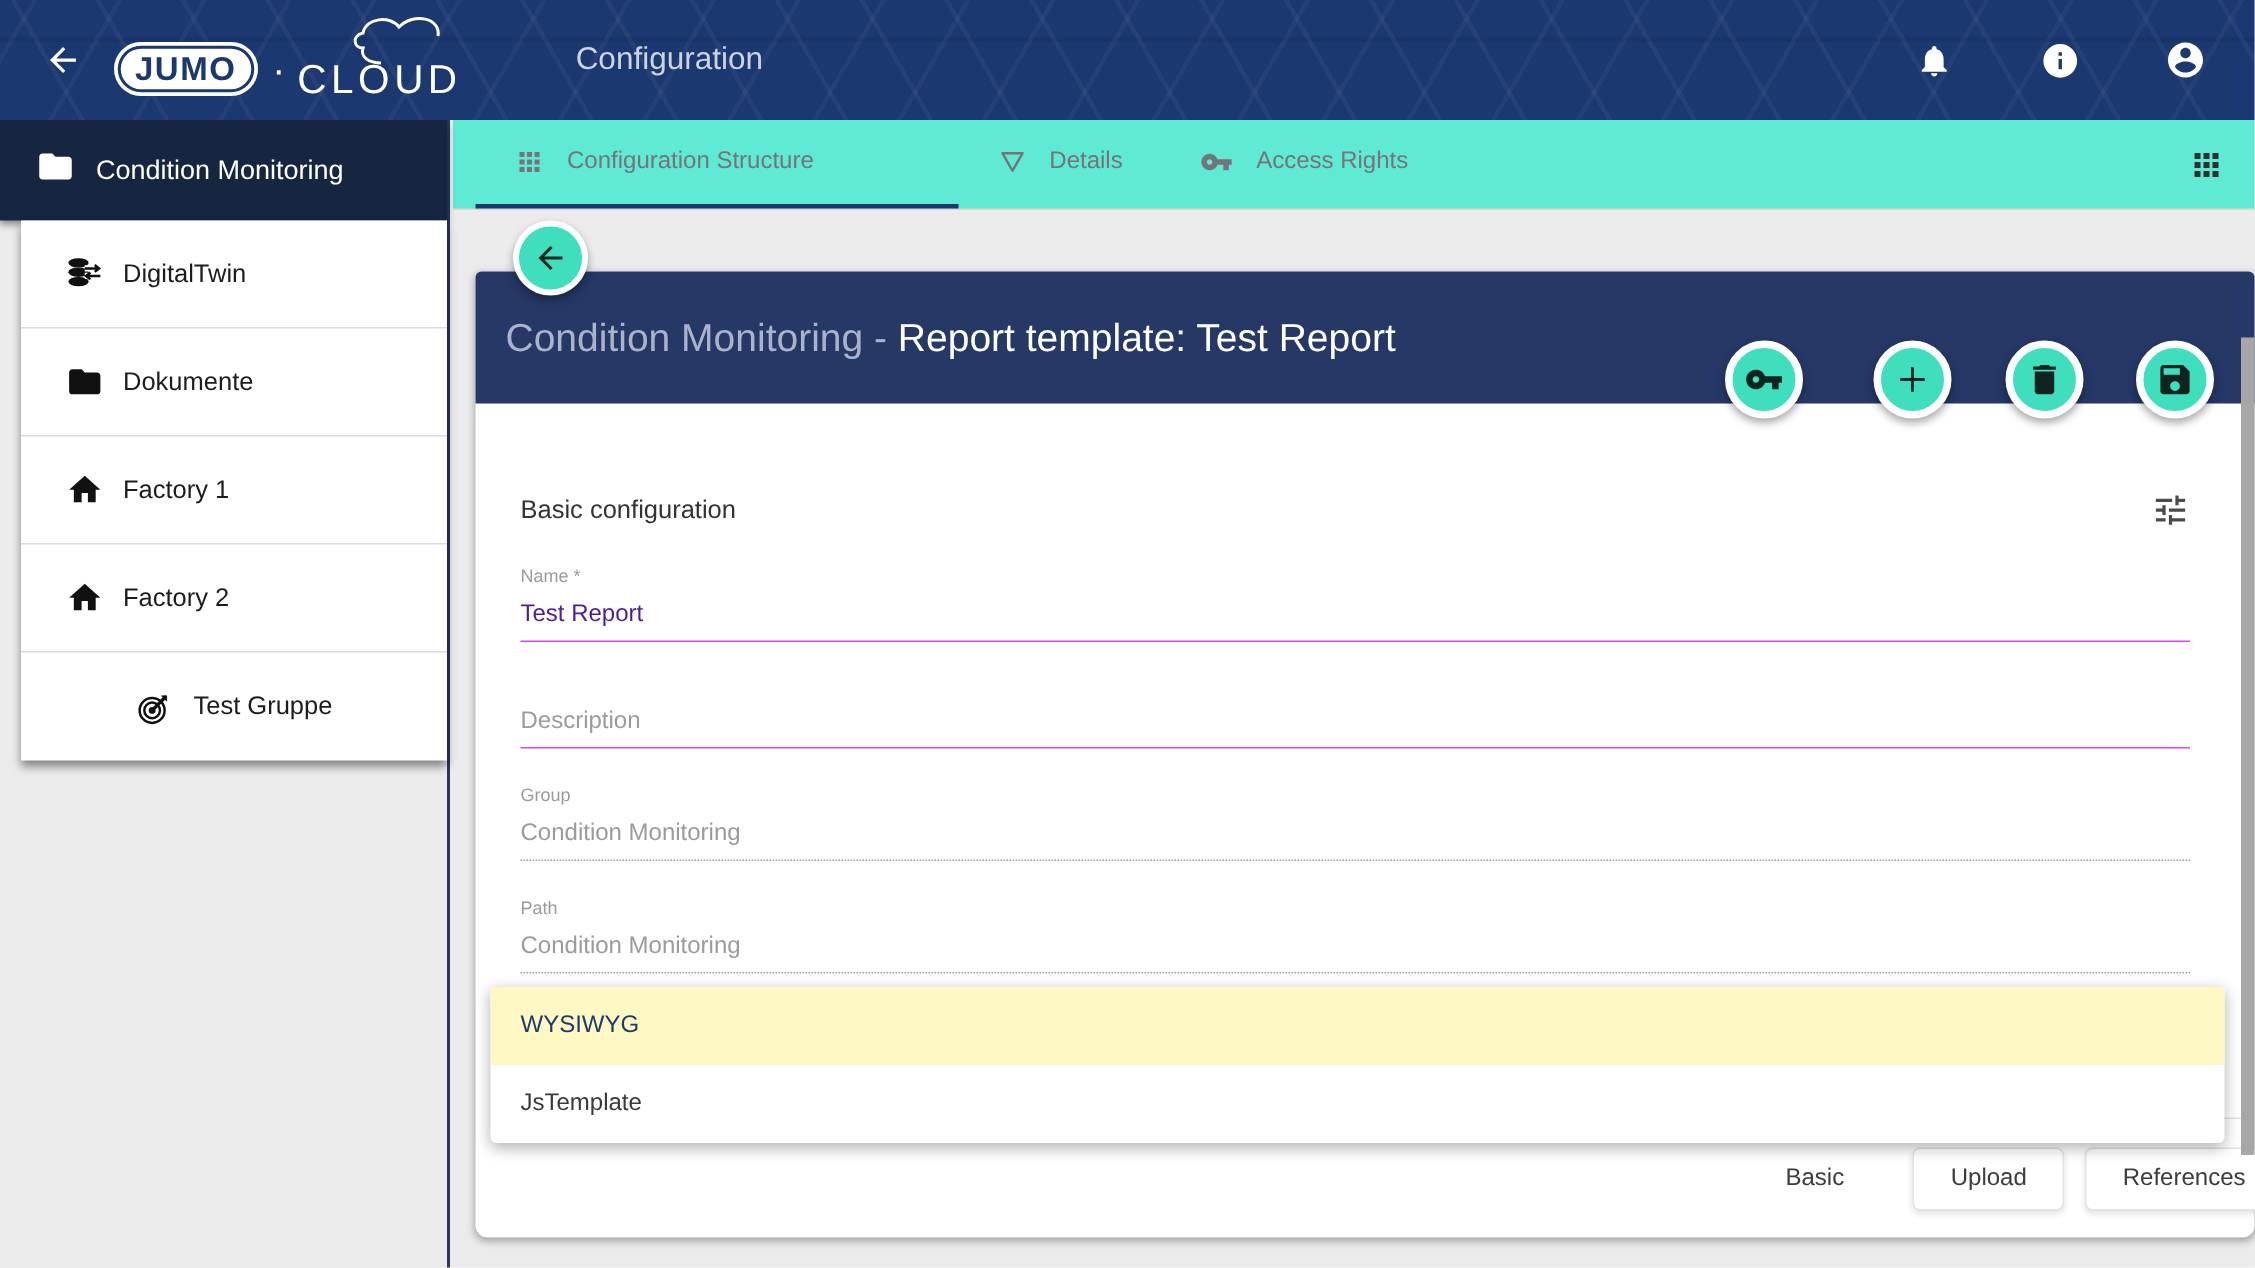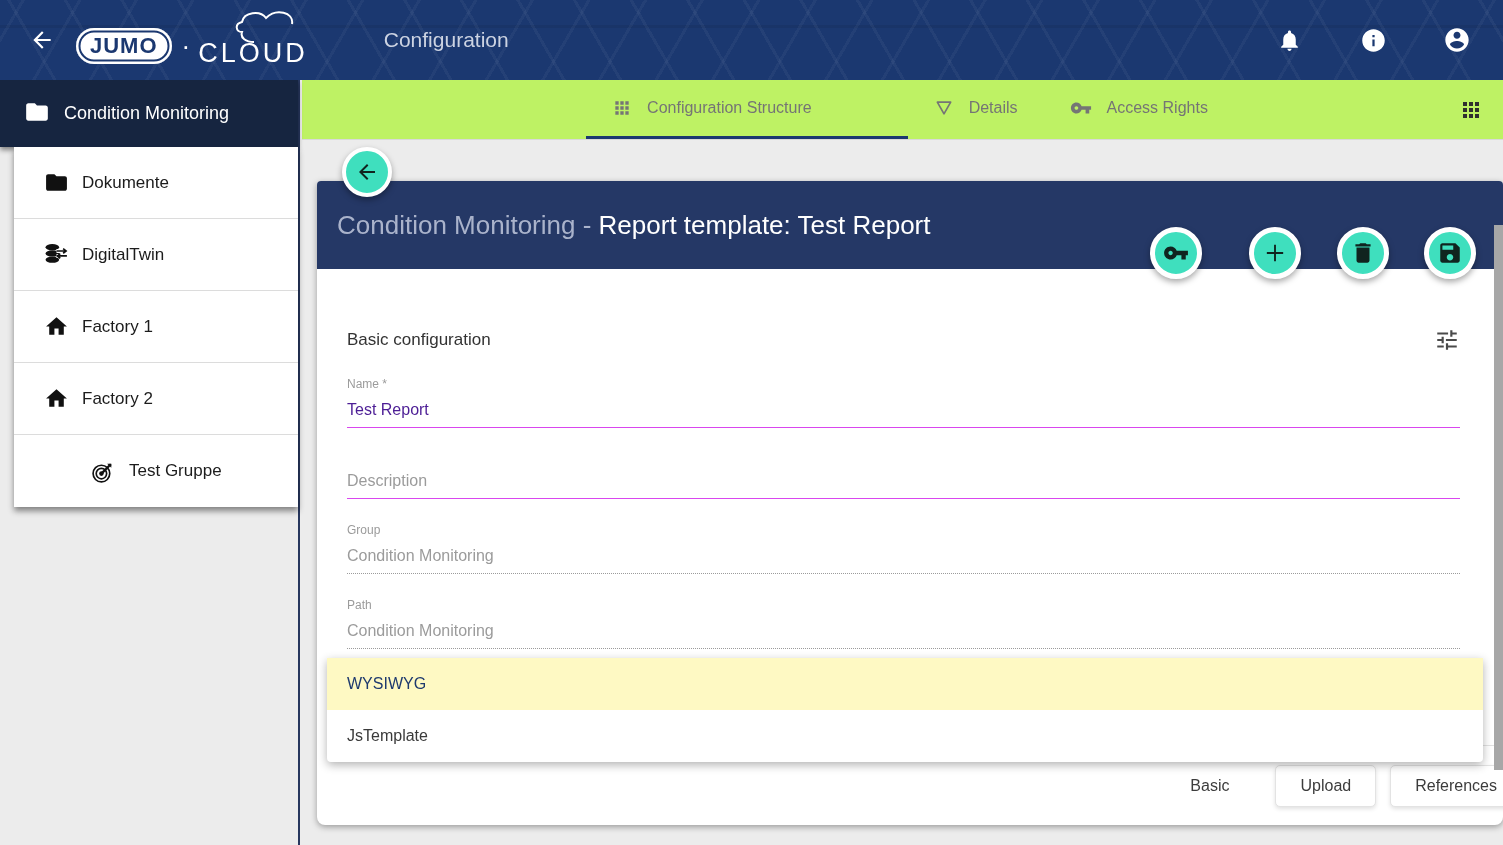--- a/index.html
+++ b/index.html
@@ -40,22 +40,22 @@
   .sidebar-card { margin-left:14px; width:284px; background:#fff;
     box-shadow:0 4px 6px rgba(0,0,0,.45); }
   .sidebar-item { height:72px; display:flex; align-items:center; gap:13px;
     padding-left:30px; border-bottom:1px solid #dcdcdc; cursor:pointer; }
   .sidebar-item:last-child { border-bottom:none;margin-left:47px; }
   .sidebar-item .icon { color:#111; display:flex; }
   .sidebar-item .label { font-size:17px; color:#1c1c1c; }
 
   
   .main { position:absolute; left:302px; top:80px; width:1201px; height:765px; }
-  .tabbar { height:60px; background:#bef264; border-bottom:1px solid #d9d9d9;
-    display:flex; align-items:stretch; padding-left:15px; position:relative;justify-content:center; }
+  .tabbar { height:60px; background:#5eead4; border-bottom:1px solid #d9d9d9;
+    display:flex; align-items:stretch; padding-left:15px; position:relative; }
   .tab { display:flex; align-items:center; gap:15px; padding:0 26px;
     color:#757575; font-size:16px; cursor:pointer; border-bottom:3px solid transparent; }
   .tab.active { border-bottom-color:#1b3870; padding-right:96px; }
   .tab .icon { display:flex; color:#757575; }
   .tabbar-right { position:absolute; right:20px; top:0; height:60px;
     display:flex; align-items:center; color:#2f2f2f; cursor:pointer; }
 
   
   .panel { position:absolute; left:15px; top:101px; width:1186px; height:644px;
     background:#fff; border-radius:4px 4px 8px 8px;
@@ -156,47 +156,47 @@
     <span class="icon">
       <svg width="26" height="26" viewBox="0 0 24 24" fill="currentColor">
           <path d="M10 4H4c-1.1 0-2 .9-2 2v12c0 1.1.9 2 2 2h16c1.1 0 2-.9 2-2V8c0-1.1-.9-2-2-2h-8l-2-2z"></path>
         </svg>
     </span>
     <span class="label">Condition Monitoring</span>
   </div>
   <div class="sidebar-card">
     <div class="sidebar-item">
       <span class="icon">
-        <svg width="25" height="25" viewBox="0 0 24 24" fill="currentColor">
-            <path d="M10 4H4c-1.1 0-2 .9-2 2v12c0 1.1.9 2 2 2h16c1.1 0 2-.9 2-2V8c0-1.1-.9-2-2-2h-8l-2-2z"></path>
-          </svg>
-      </span>
-      <span class="label">Dokumente</span>
-    </div>
-    <div class="sidebar-item">
-      <span class="icon">
         <svg width="25" height="25" viewBox="0 0 24 24">
           <g fill="currentColor">
             <ellipse cx="8" cy="5" rx="6.5" ry="3"></ellipse>
             <ellipse cx="8" cy="11" rx="6.5" ry="3"></ellipse>
             <ellipse cx="8" cy="17" rx="6.5" ry="3"></ellipse>
           </g>
           <g stroke="#fff" stroke-width="4" fill="none">
               <path d="M12 8.6h10M22 13.4H12"></path>
             </g>
           <g stroke="currentColor" stroke-width="1.6" fill="none">
             <path d="M12 8.6h9m-2.6-2.2 2.8 2.2-2.8 2.2M22 13.4h-9m2.6-2.2-2.8 2.2 2.8 2.2"></path>
           </g>
         </svg>
       </span>
       <span class="label">DigitalTwin</span>
     </div>
     <div class="sidebar-item">
       <span class="icon">
         <svg width="25" height="25" viewBox="0 0 24 24" fill="currentColor">
+            <path d="M10 4H4c-1.1 0-2 .9-2 2v12c0 1.1.9 2 2 2h16c1.1 0 2-.9 2-2V8c0-1.1-.9-2-2-2h-8l-2-2z"></path>
+          </svg>
+      </span>
+      <span class="label">Dokumente</span>
+    </div>
+    <div class="sidebar-item">
+      <span class="icon">
+        <svg width="25" height="25" viewBox="0 0 24 24" fill="currentColor">
             <path d="M10 20v-6h4v6h5v-8h3L12 3 2 12h3v8z"></path>
           </svg>
       </span>
       <span class="label">Factory 1</span>
     </div>
     <div class="sidebar-item">
       <span class="icon">
         <svg width="25" height="25" viewBox="0 0 24 24" fill="currentColor">
             <path d="M10 20v-6h4v6h5v-8h3L12 3 2 12h3v8z"></path>
           </svg>

